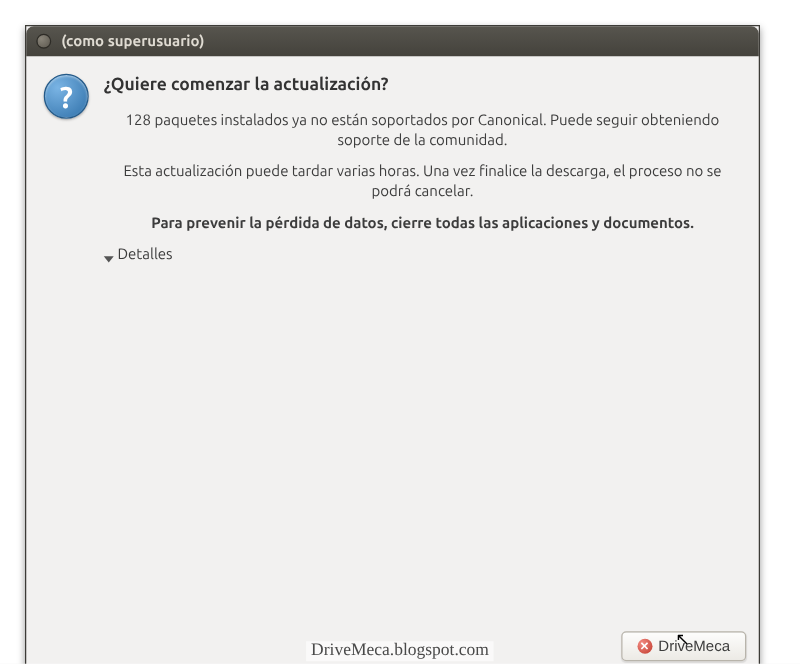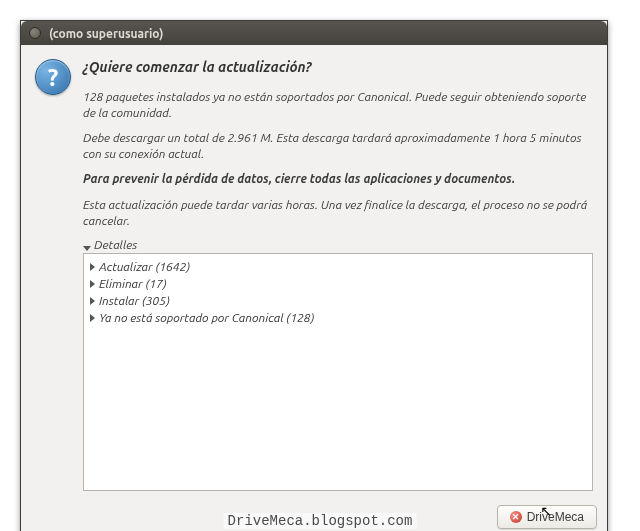--- a/index.html
+++ b/index.html
@@ -60,29 +60,28 @@
     font-weight: bold;
     box-shadow: inset 0 1px 2px rgba(255,255,255,0.5), 0 1px 2px rgba(0,0,0,0.3);
   }
   .main-col {
     flex: 1;
     display: flex;
     flex-direction: column;
     color: #3c3c3c;
     font-size: 12px;
     min-width: 0;
-    font-style: italic;
   }
   .heading {
     font-size: 14px;
     font-weight: bold;
     color: #333;
     margin-bottom: 14px;
   }
-  .para { margin-bottom: 10px; line-height: 1.3; }
+  .para { margin-bottom: 10px; line-height: 1.3; text-align: center; }
   .para.bold { font-weight: bold; }
   .details-toggle {
     font-size: 12px;
     color: #3c3c3c;
     cursor: pointer;
     margin-bottom: 2px;
     display: flex;
     align-items: flex-end;
     gap: 3px;
   }
@@ -148,21 +147,21 @@
     justify-content: center;
     line-height: 1;
   }
   .watermark {
     position: absolute;
     bottom: 2px;
     left: 50%;
     transform: translateX(-50%);
     font-size: 14px;
     color: #4a4a4a;
-    font-family: Liberation Mono, monospace;
+    font-family: Liberation Serif, serif;
     background: rgba(255,255,255,0.6);
     padding: 0 4px;
   }
   .cursor {
     position: absolute;
     right: 88px;
     bottom: 12px;
     font-size: 14px;
     color: #000;
     pointer-events: none;
@@ -182,47 +181,28 @@
     <div class="icon-col">
       <div class="question-icon">
         <span>?</span>
       </div>
     </div>
 
     <div class="main-col">
       <div class="heading">¿Quiere comenzar la actualización?</div>
 
       <div class="para">128 paquetes instalados ya no están soportados por Canonical. Puede seguir obteniendo soporte de la comunidad.</div>
-      <div class="para">Debe descargar un total de 2.961 M. Esta descarga tardará aproximadamente 1 hora 5 minutos con su conexión actual.</div>
+      <div class="para">Esta actualización puede tardar varias horas. Una vez finalice la descarga, el proceso no se podrá cancelar.</div>
       <div class="para bold">Para prevenir la pérdida de datos, cierre todas las aplicaciones y documentos.</div>
-      <div class="para">Esta actualización puede tardar varias horas. Una vez finalice la descarga, el proceso no se podrá cancelar.</div>
 
       <div class="details-toggle">
         <span class="tri"></span>
         <span>Detalles</span>
       </div>
 
-      <div class="details-box">
-        <div class="tree-item">
-          <span class="tri-r"></span>
-          <span>Actualizar (1642)</span>
-        </div>
-        <div class="tree-item">
-          <span class="tri-r"></span>
-          <span>Eliminar (17)</span>
-        </div>
-        <div class="tree-item">
-          <span class="tri-r"></span>
-          <span>Instalar (305)</span>
-        </div>
-        <div class="tree-item">
-          <span class="tri-r"></span>
-          <span>Ya no está soportado por Canonical (128)</span>
-        </div>
-      </div>
     </div>
   </div>
 
   <div class="button-row">
     <button class="btn">
       <span class="cancel-ico">✕</span>
       <span>DriveMeca</span>
     </button>
   </div>
 

